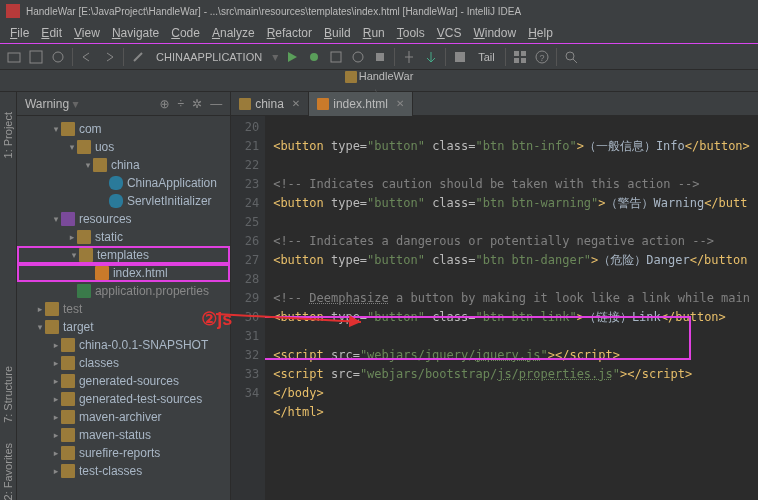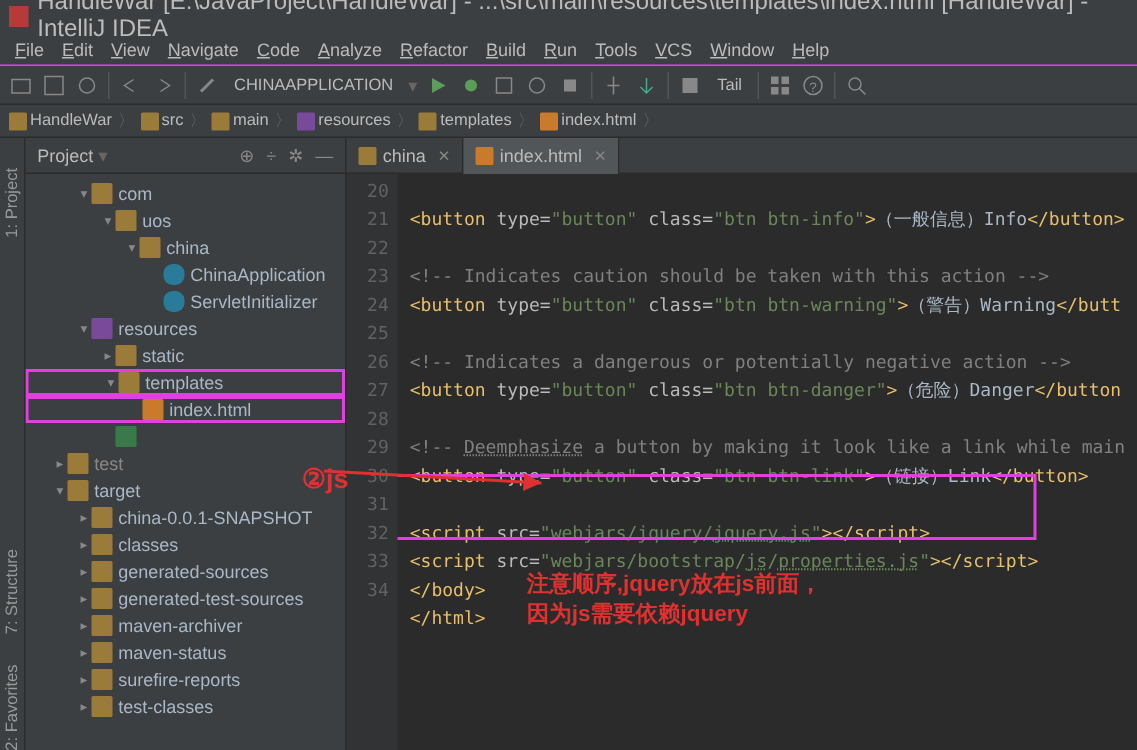--- a/index.html
+++ b/index.html
@@ -1,27 +1,27 @@
 <!DOCTYPE html>
 <html><head>
 <meta charset="utf-8">
 <style>
 * { margin: 0; padding: 0; box-sizing: border-box; }
 body { font-family: "Segoe UI", Arial, sans-serif; font-size: 12px; background: #2b2b2b; color: #a9b7c6; width: 758px; height: 500px; overflow: hidden; }
-.title-bar { background: #3c3f41; height: 22px; display: flex; align-items: center; padding: 0 6px; font-size: 16px; color: #bbb; }
+.title-bar { background: #3c3f41; height: 22px; display: flex; align-items: center; padding: 0 6px; font-size: 10px; color: #bbb; }
 .title-bar .icon { width: 14px; height: 14px; background: #b73a3a; margin-right: 6px; }
 .menu-bar { background: #3c3f41; height: 22px; display: flex; align-items: center; padding: 0 4px; font-size: 12px; color: #bbb; border-bottom: 1px solid #d946ef; }
 .menu-bar span { padding: 0 6px; }
 .menu-bar span u { text-decoration: underline; }
 .tool-bar { background: #3c3f41; height: 26px; display: flex; align-items: center; padding: 0 6px; gap: 6px; border-bottom: 1px solid #2b2b2b; }
 .tool-icon { width: 16px; height: 16px; display: inline-block; }
 .tool-sep { width: 1px; height: 18px; background: #555; }
 .tool-run { font-size: 11px; color: #bbb; padding: 0 4px; }
 .tool-tail { font-size: 11px; color: #bbb; padding: 0 4px; }
-.breadcrumb { background: #3c3f41; height: 22px; display: flex; align-items: center; padding: 0 6px; font-size: 11px; color: #bbb; gap: 4px; border-bottom: 1px solid #2b2b2b; }
+.breadcrumb { background: #3c3f41; height: 22px; display: flex; align-items: center; padding: 0 6px; font-size: 11px; color: #bbb; gap: 4px; border-bottom: 1px solid #2b2b2b; flex-direction: column; }
 .breadcrumb .chev { color: #666; }
 .bc-ic { width: 12px; height: 12px; display: inline-block; vertical-align: middle; margin-right: 2px; }
 .main { display: flex; height: 408px; }
 .gutter-left { width: 20px; background: #3c3f41; border-right: 1px solid #2b2b2b; display: flex; flex-direction: column; align-items: center; gap: 20px; padding-top: 20px; }
 .gutter-left .vlabel { writing-mode: vertical-rl; transform: rotate(180deg); font-size: 11px; color: #999; }
 .project-panel { width: 256px; background: #3c3f41; border-right: 1px solid #2b2b2b; display: flex; flex-direction: column; }
 .panel-head { height: 24px; display: flex; align-items: center; padding: 0 8px; justify-content: space-between; border-bottom: 1px solid #2b2b2b; }
 .panel-head .t { font-size: 12px; color: #bbb; }
 .panel-head .ctl { display: flex; gap: 8px; color: #888; font-size: 12px; }
 .tree { flex: 1; overflow: auto; padding: 4px 0; font-size: 12px; }
@@ -161,21 +161,21 @@
 <div class="main">
   <div class="gutter-left">
     <span class="vlabel">1: Project</span>
     <span style="flex:1"></span>
     <span class="vlabel">7: Structure</span>
     <span class="vlabel">2: Favorites</span>
   </div>
 
   <div class="project-panel">
     <div class="panel-head">
-      <span class="t"><span>Project</span> <span style="color:#666">▾</span></span>
+      <span class="t"><span>Warning</span> <span style="color:#666">▾</span></span>
       <span class="ctl">
         <span>⊕</span>
         <span>÷</span>
         <span>✲</span>
         <span>—</span>
       </span>
     </div>
     <div class="tree" id="tree">
         <div class="tree-row ind-2">
           <span class="arrow">▾</span>
@@ -218,20 +218,21 @@
           <span>templates</span>
         </div>
         <div class="tree-row ind-4 sel-row">
           <span class="arrow"></span>
           <span class="ic html-ic"></span>
           <span>index.html</span>
         </div>
         <div class="tree-row ind-3">
           <span class="arrow"></span>
           <span class="ic file-ic"></span>
+          <span class="gray">application.properties</span>
         </div>
         <div class="tree-row ind-1">
           <span class="arrow">▸</span>
           <span class="ic folder-ic"></span>
           <span class="gray">test</span>
         </div>
         <div class="tree-row ind-1">
           <span class="arrow">▾</span>
           <span class="ic folder-ic"></span>
           <span>target</span>
@@ -330,18 +331,14 @@
     </div>
     <div class="ann-label" style="left:-30px;top:216px;">②js</div>
     <svg class="arrow-svg" style="left:-20px;top:210px;width:170px;height:40px;">
       <defs>
           <marker id="ah" markerWidth="8" markerHeight="8" refX="6" refY="3" orient="auto">
             <path d="M0,0 L6,3 L0,6 Z" fill="#e03030"></path>
           </marker>
         </defs>
       <line x1="5" y1="12" x2="150" y2="20" stroke="#e03030" stroke-width="2" marker-end="url(#ah)"></line>
     </svg>
-    <div class="ann-text" style="left:120px;top:288px;">
-      <div>注意顺序,jquery放在js前面，</div>
-      <div>因为js需要依赖jquery</div>
-    </div>
   </div>
 </div>
 
 </body></html>

